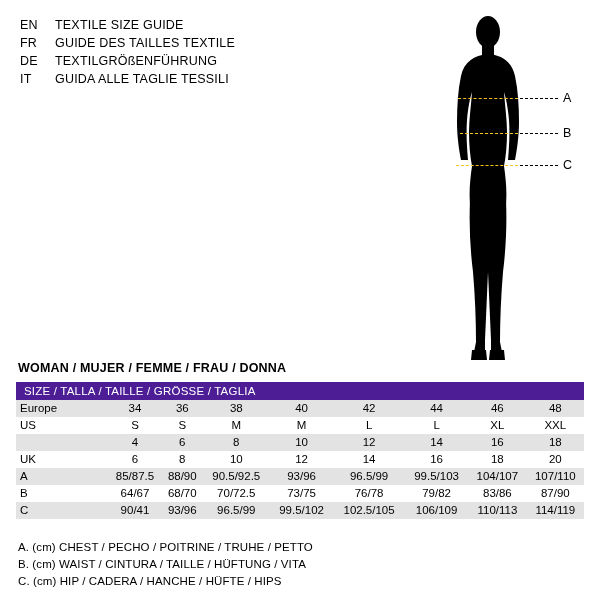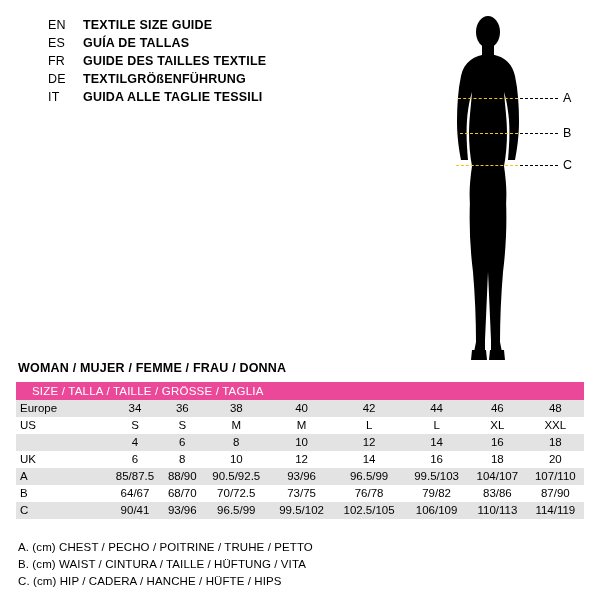--- a/index.html
+++ b/index.html
@@ -20,37 +20,35 @@
     width: 600px;
     height: 600px;
   }
 
   
   .lang-block {
     position: absolute;
     left: 20px;
     top: 18px;
     width: 300px;
-    margin-left: 28px;
   }
   .lang-row {
     display: flex;
     align-items: baseline;
     height: 18px;
     font-size: 12.5px;
     letter-spacing: 0.2px;
   }
   .lang-code {
     width: 35px;
     flex: 0 0 35px;
     color: #000;
   }
   .lang-text {
     flex: 1 1 auto;
-    font-weight: bold;
   }
 
   
   .figure {
     position: absolute;
     left: 430px;
     top: 10px;
     width: 160px;
     height: 360px;
   }
@@ -96,24 +94,24 @@
     line-height: 17px;
     text-align: center;
     font-weight: normal;
   }
   .size-table .rowhead {
     text-align: left;
     padding-left: 4px;
     width: 88px;
   }
   .head-row td {
-    background: #ec4899;
+    background: #4c1d95;
     color: #ffffff;
     text-align: left;
-    padding-left: 16px;
+    padding-left: 8px;
     font-size: 11.5px;
     height: 18px;
     letter-spacing: 0.2px;
   }
   .row-light td { background: #ffffff; }
   .row-dark td { background: #e3e3e3; margin-top: 16px; }
 
   
   .notes {
     position: absolute;
@@ -130,24 +128,20 @@
 </style>
 </head>
 <body>
 
 <div class="page">
 
   <div class="lang-block">
     <div class="lang-row">
       <span class="lang-code">EN</span>
       <span class="lang-text">TEXTILE SIZE GUIDE</span>
-    </div>
-    <div class="lang-row">
-      <span class="lang-code">ES</span>
-      <span class="lang-text">GUÍA DE TALLAS</span>
     </div>
     <div class="lang-row">
       <span class="lang-code">FR</span>
       <span class="lang-text">GUIDE DES TAILLES TEXTILE</span>
     </div>
     <div class="lang-row">
       <span class="lang-code">DE</span>
       <span class="lang-text">TEXTILGRÖßENFÜHRUNG</span>
     </div>
     <div class="lang-row">

